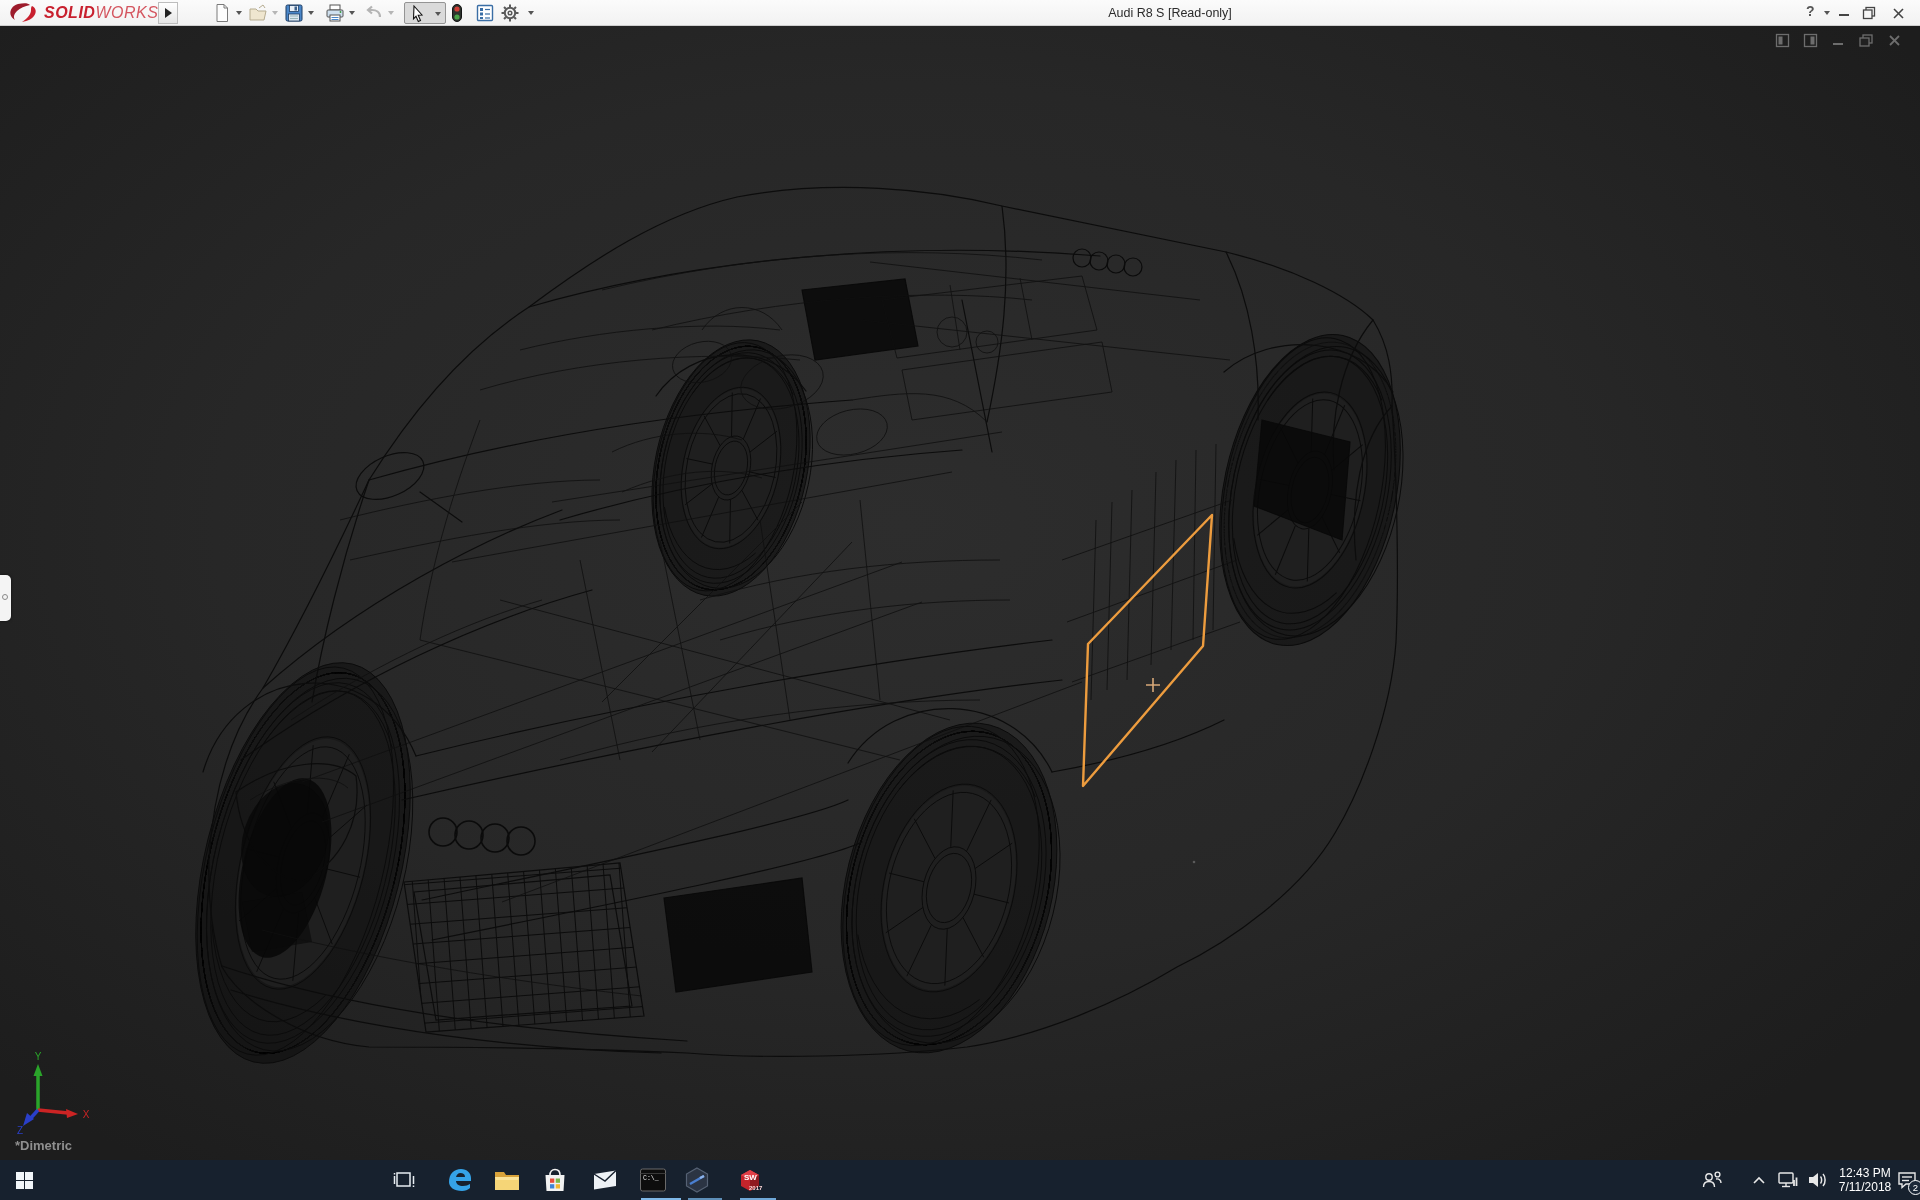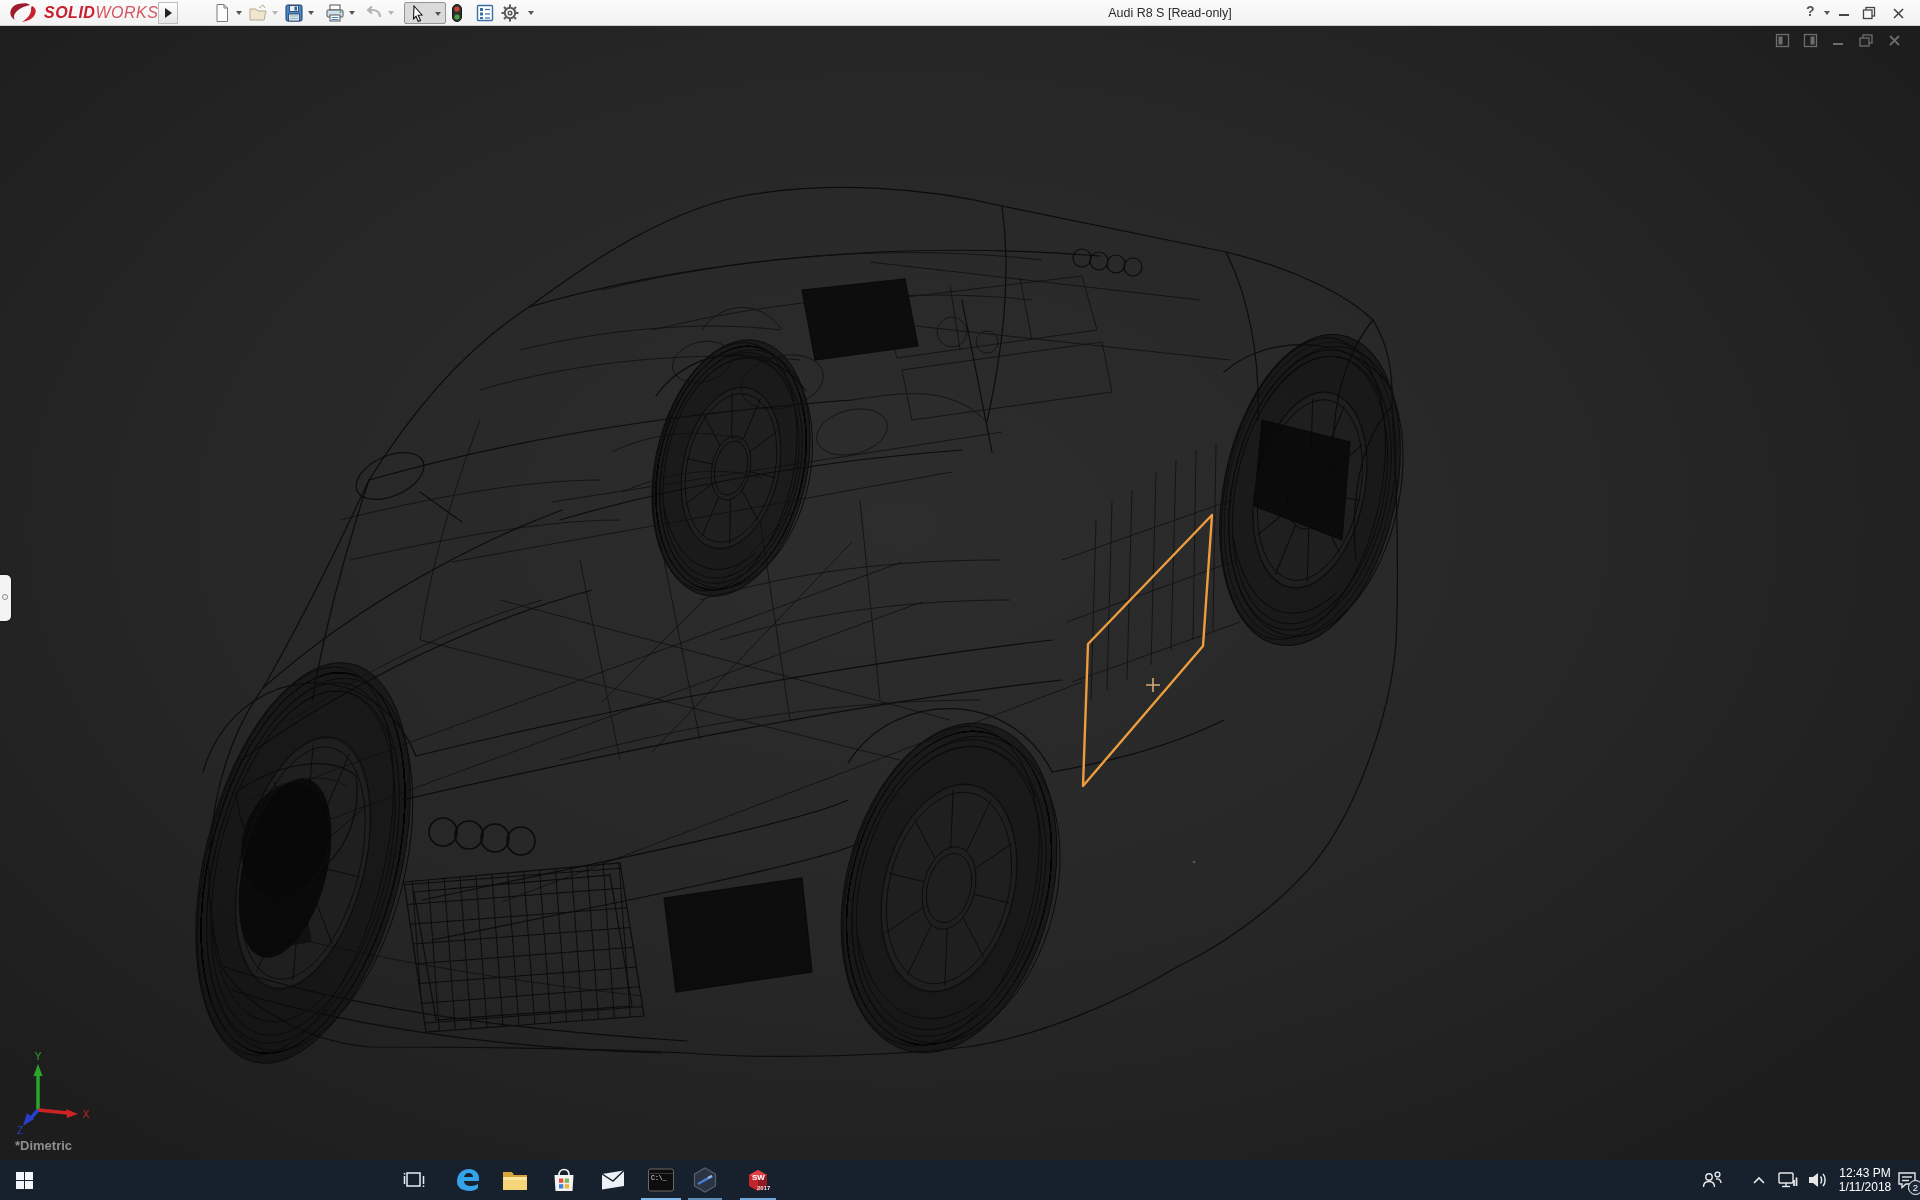--- a/index.html
+++ b/index.html
@@ -48,21 +48,21 @@
   .orientlbl { position:absolute; left:15px; top:1112px; font-size:13px; font-weight:600; color:#8f8f8f; z-index:12; }
 
   
   .taskbar { position:absolute; left:0; top:1160px; width:1920px; height:40px; background:#17212e; z-index:40; }
   .startbtn { position:absolute; left:0; top:0; width:48px; height:40px; display:flex; align-items:center; justify-content:center; }
   .searchbox { position:absolute; left:48px; top:1px; width:358px; height:38px; background:#f3f3f3;
                border:1px solid #9a9a9a; display:flex; align-items:center; }
   .cortana { width:21px; height:21px; border:2.5px solid #1f1f1f; border-radius:50%; margin-left:11px; }
   .searchtext { margin-left:12px; font-size:15px; color:#454545; }
   .micwrap { position:absolute; right:10px; top:8px; }
-  .tbtn { position:absolute; top:0; width:44px; height:40px; display:flex; align-items:center; justify-content:center; }
+  .tbtn { position:absolute; top:0; width:44px; height:40px; display:flex; align-items:center; justify-content:flex-start; }
   .uline { position:absolute; top:37.5px; height:2.5px; }
   .tray { position:absolute; top:0; height:40px; display:flex; align-items:center; justify-content:center; }
   .clock { position:absolute; left:1834px; top:0; width:62px; height:40px; display:flex; flex-direction:column;
            align-items:center; justify-content:center; color:#ffffff; font-size:12px; line-height:14px; }
   .badge { position:absolute; left:1908px; top:1180px; width:15px; height:15px; border-radius:50%;
            background:#1b2737; border:1.5px solid #fff; color:#fff; font-size:9.5px; display:flex;
            align-items:center; justify-content:center; z-index:41; }
 </style>
 </head>
 <body>
@@ -513,21 +513,21 @@
     </div>
   <div class="tray" style="left:1802px; width:32px">
     <svg width="22" height="20" viewBox="0 0 22 20">
       <polygon points="2,7 6,7 11,3 11,17 6,13 2,13" fill="#e8e8e8"></polygon>
       <path d="M13.5,6.5 C15,8 15,12 13.5,13.5 M16,4 C18.8,6.8 18.8,13.2 16,16" fill="none" stroke="#e8e8e8" stroke-width="1.5"></path>
     </svg>
     </div>
 
   <div class="clock">
     <span>12:43 PM</span>
-    <span>1/11/2018</span>
+    <span>7/11/2018</span>
   </div>
 
   <div class="tray" style="left:1896px; width:24px">
     <svg width="22" height="20" viewBox="0 0 22 20" fill="none" stroke="#e8e8e8" stroke-width="1.4">
       <path d="M2,3 L18,3 L18,14 L9,14 L5,17.5 L5,14 L2,14 Z"></path>
       <line x1="5" y1="7" x2="15" y2="7"></line>
         <line x1="5" y1="10.5" x2="12" y2="10.5"></line>
     </svg>
     </div>
 </div>

